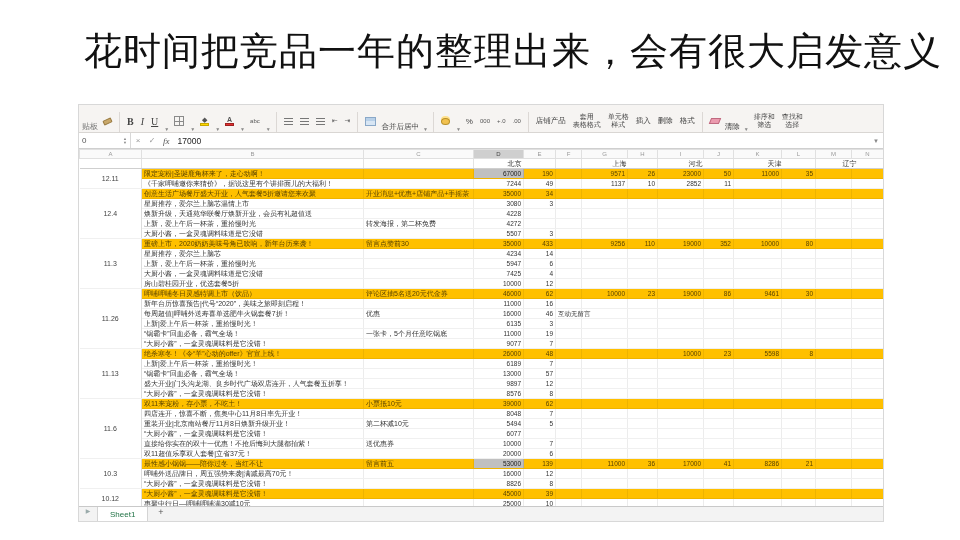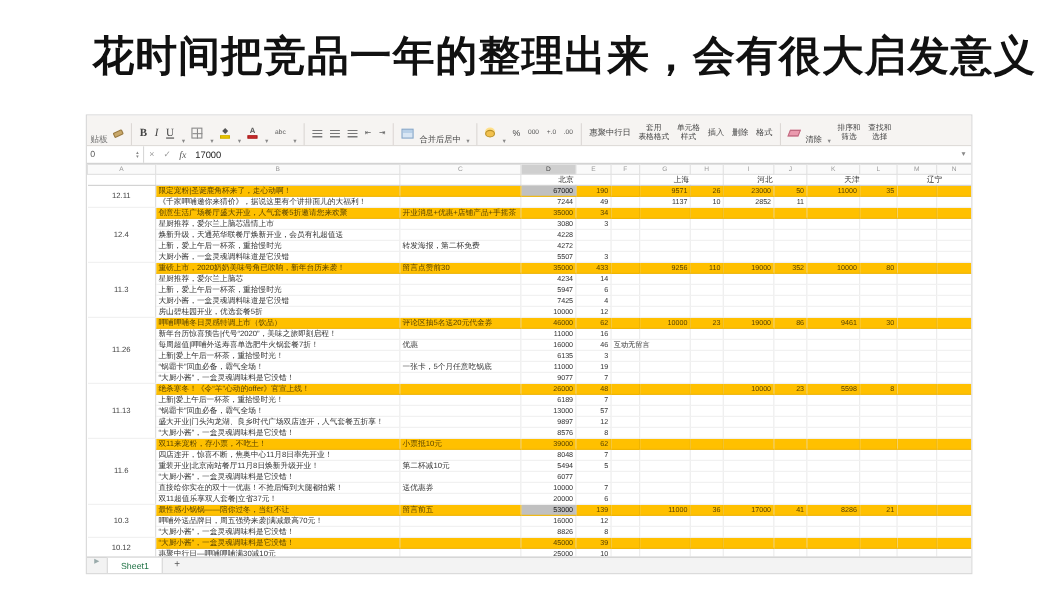--- a/index.html
+++ b/index.html
@@ -1,19 +1,19 @@
 <!DOCTYPE html>
 <html><head>
 <meta charset="utf-8">
 <style>
   *{box-sizing:border-box;margin:0;padding:0}
   html,body{width:960px;height:540px;overflow:hidden;background:#fff;
     font-family:"Liberation Sans","DejaVu Sans",sans-serif;}
   .slide{position:relative;width:960px;height:540px;background:#fff}
-  .title{position:absolute;left:84px;top:26px;width:820px;font-size:38px;font-weight:700;
+  .title{position:absolute;left:84px;top:26px;width:820px;font-size:38px;font-weight:400;
     color:#111;letter-spacing:1px;white-space:nowrap}
   
   .sheet-app{position:absolute;left:78px;top:104px;width:806px;height:418px;
     border:1px solid #d8d8d8;background:#fff;display:flex;flex-direction:column;overflow:hidden}
   
   .tb{display:flex;align-items:flex-end;height:28px;background:#f6f4f2;border-bottom:1px solid #d9d6d3;
     padding:0 3px;gap:3px;font-size:8px;color:#444;flex:0 0 28px;white-space:nowrap}
   .tb .sep{width:1px;height:20px;background:#dcd8d5;margin:0 2px;flex:0 0 1px}
   .btn{display:flex;align-items:center;justify-content:center;padding:0 2px;height:22px;border-radius:2px;cursor:default}
   .bld{font-weight:bold;font-family:"Liberation Serif",serif;font-size:10px}
@@ -138,21 +138,21 @@
       <span class="sep"></span>
       <span class="btn">
           <span class="coins"></span>
         </span>
         <span class="caret">▼</span>
       <span class="btn numtxt">%</span>
       <span class="btn small-dec">000</span>
       <span class="btn small-dec">+.0</span>
       <span class="btn small-dec">.00</span>
       <span class="sep"></span>
-      <span class="btn one-line">惠聚中行日</span>
+      <span class="btn one-line">店铺产品</span>
       <span class="btn">
           <span class="two-line"><span>套用</span><br><span>表格格式</span></span>
         </span>
       <span class="btn">
           <span class="two-line"><span>单元格</span><br><span>样式</span></span>
         </span>
       <span class="btn one-line">插入</span>
       <span class="btn one-line">删除</span>
       <span class="btn one-line">格式</span>
       <span class="sep"></span>

